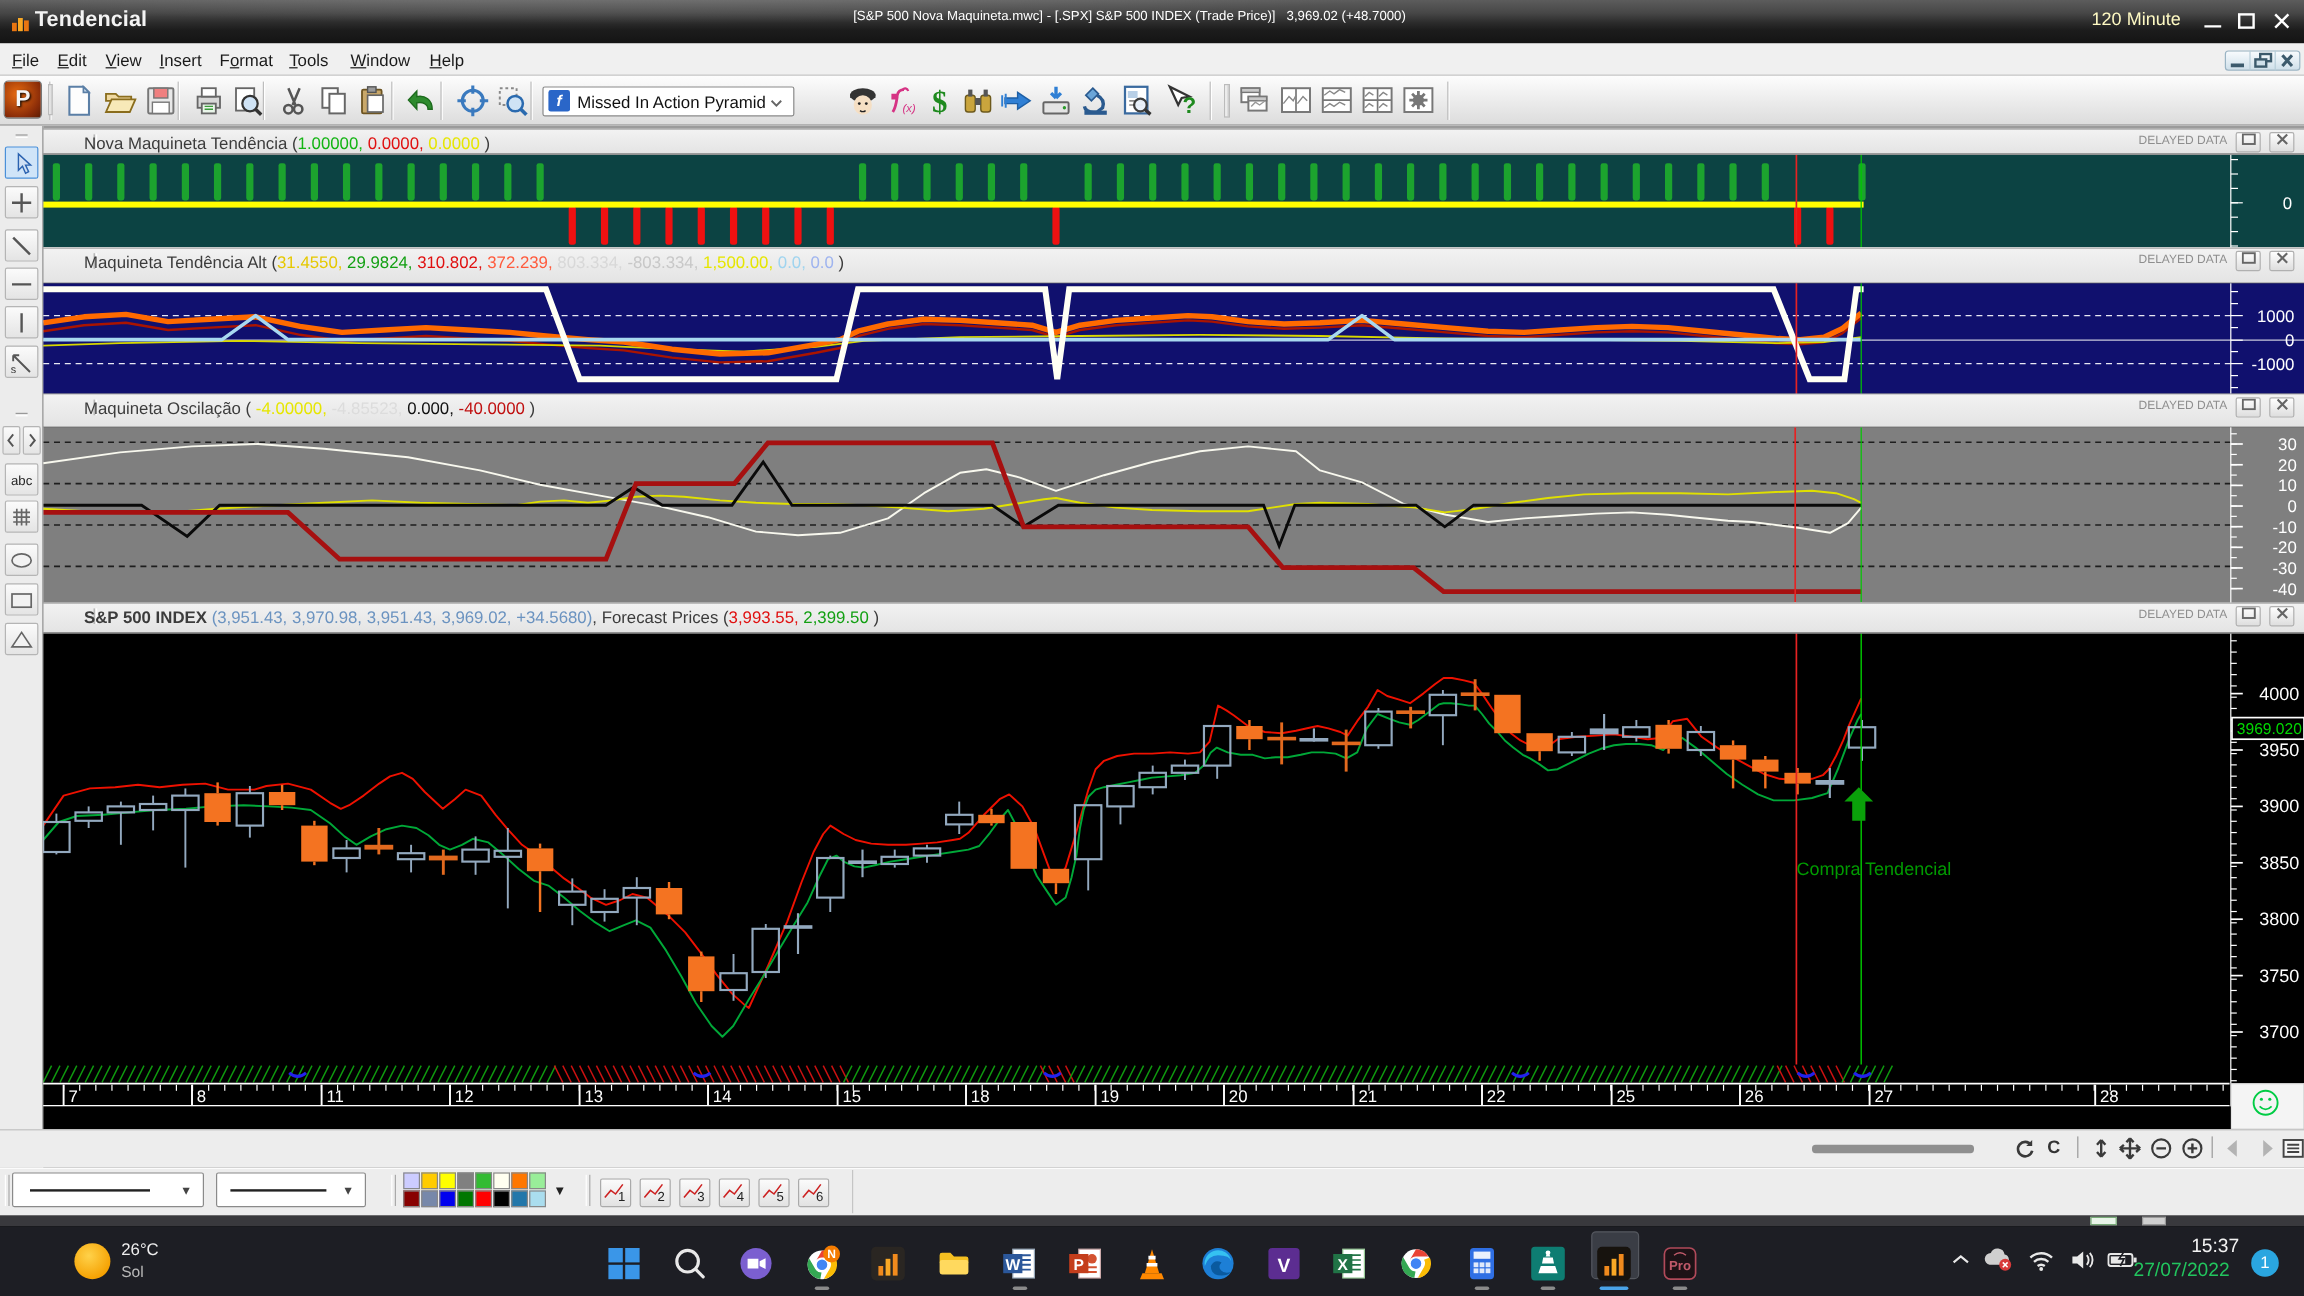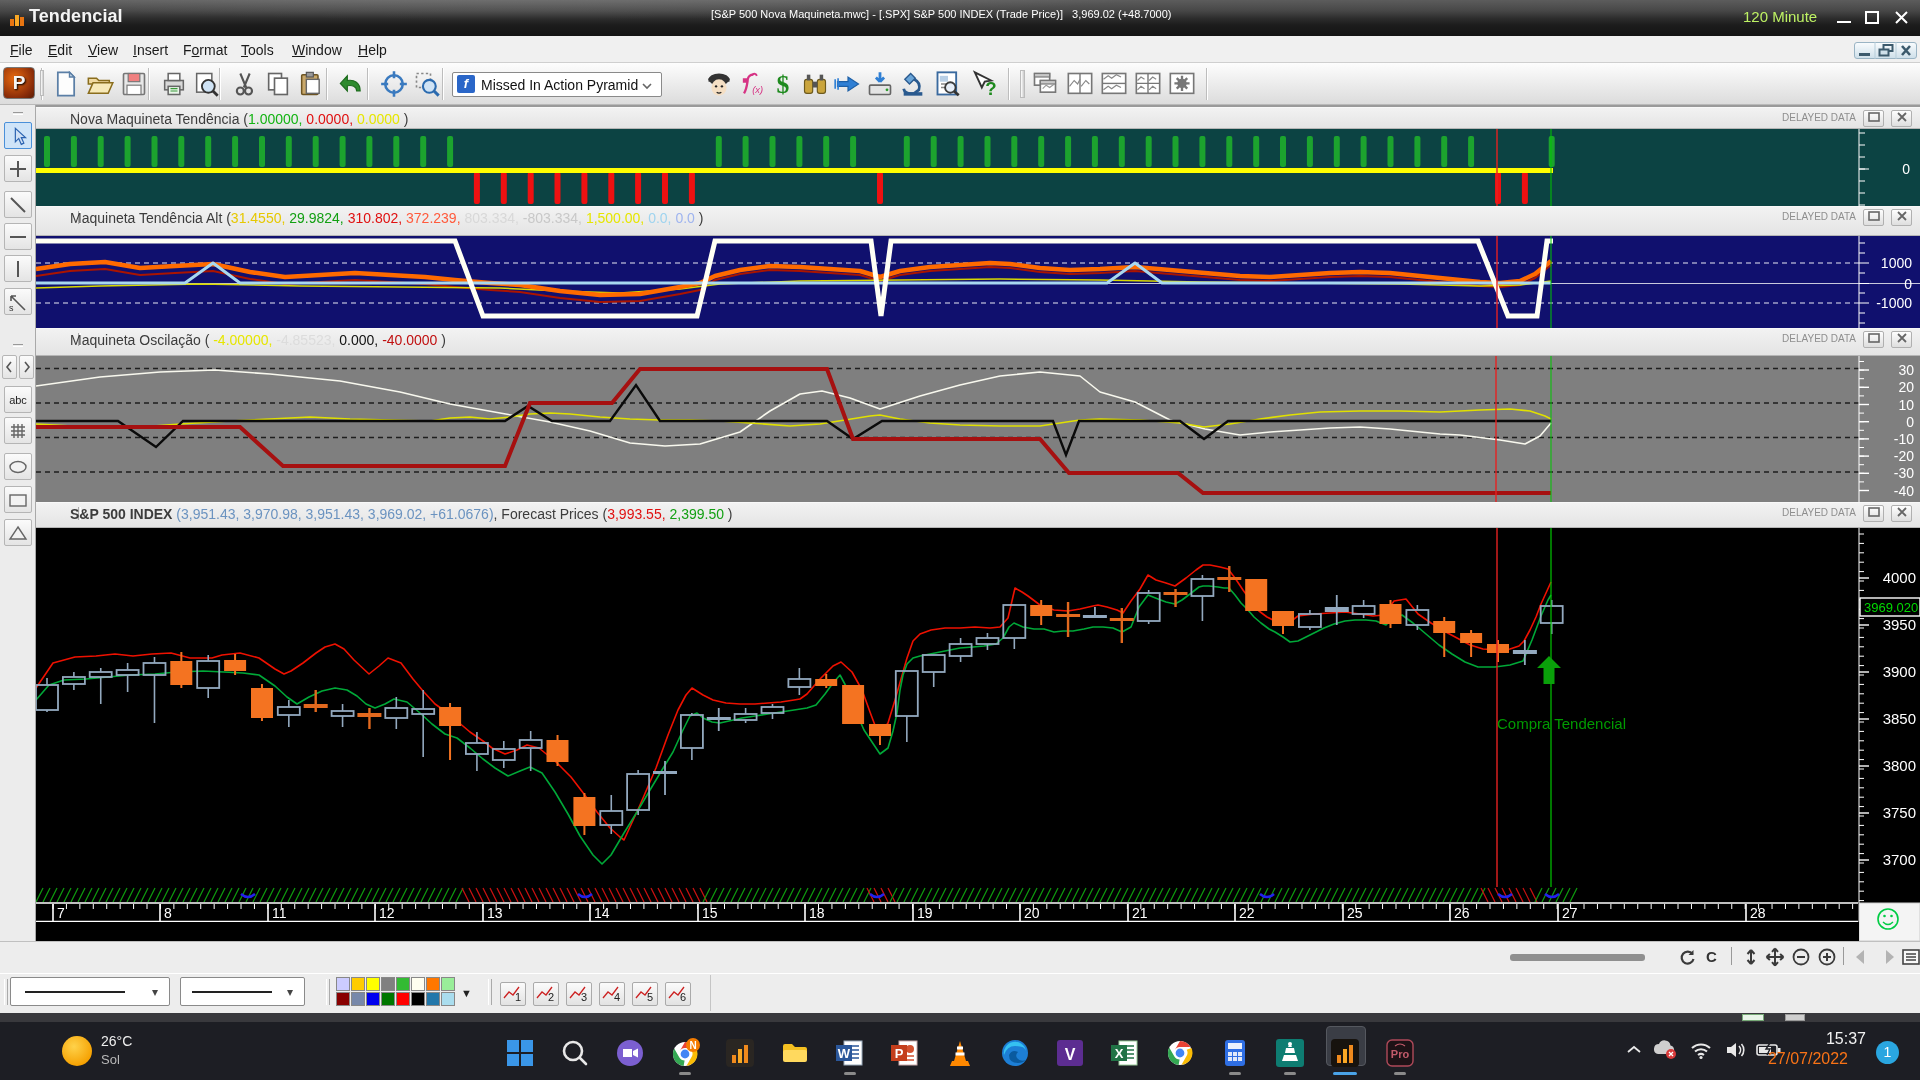--- a/index.html
+++ b/index.html
@@ -977,21 +977,21 @@
     <div class="dd" style="right:64px">DELAYED DATA</div>
     <div class="hbtn" style="right:36px"><svg width="12" height="10" viewBox="0 0 12 10">
         <rect x="1" y="1" width="10" height="8" fill="none" stroke="#666" stroke-width="1.6"></rect>
       </svg></div>
     <div class="hbtn" style="right:8px"><svg width="10" height="10" viewBox="0 0 10 10">
         <path d="M1,1 L9,9 M9,1 L1,9" stroke="#666" stroke-width="1.8"></path>
       </svg></div>
   </div>
 <div class="hdr" style="top:502px;height:26px">
     <div style="position:absolute;left:42px;top:4px;width:3px;height:13px;border-left:1px solid #aaa;border-right:1px solid #fff"></div>
-    <div class="t"><b>S&amp;P 500 INDEX</b> <span style="color:#6b93c0">(3,951.43, 3,970.98, 3,951.43, 3,969.02, +61.0676)</span>, Forecast Prices (<span style="color:#e01010">3,993.55,</span> <span style="color:#13a013">2,399.50</span> )</div>
+    <div class="t"><b>S&amp;P 500 INDEX</b> <span style="color:#6b93c0">(3,951.43, 3,970.98, 3,951.43, 3,969.02, +34.5680)</span>, Forecast Prices (<span style="color:#e01010">3,993.55,</span> <span style="color:#13a013">2,399.50</span> )</div>
     <div class="dd" style="right:64px">DELAYED DATA</div>
     <div class="hbtn" style="right:36px"><svg width="12" height="10" viewBox="0 0 12 10">
         <rect x="1" y="1" width="10" height="8" fill="none" stroke="#666" stroke-width="1.6"></rect>
       </svg></div>
     <div class="hbtn" style="right:8px"><svg width="10" height="10" viewBox="0 0 10 10">
         <path d="M1,1 L9,9 M9,1 L1,9" stroke="#666" stroke-width="1.8"></path>
       </svg></div>
   </div>
 <div class="abs leftcol"></div>
 <div class="tbtn" style="left:4px;top:122px;background:#cfe4f8;border:1px solid #4a90d9">
@@ -1273,32 +1273,32 @@
     <path d="M3,7 h4 l5,-4 v14 l-5,-4 h-4 z" fill="#e8e8e8"></path>
     <path d="M15,6 a6,6 0 0 1 0,8 M17.5,4 a9,9 0 0 1 0,12" stroke="#e8e8e8" stroke-width="1.6" fill="none"></path>
   </svg>
 <svg class="abs" style="left:1756px;top:1041px" width="26" height="18" viewBox="0 0 26 18">
     <rect x="1" y="4" width="20" height="10" rx="2" fill="none" stroke="#e8e8e8" stroke-width="1.6"></rect>
     <rect x="22" y="7" width="2.5" height="4" fill="#e8e8e8"></rect>
     <rect x="3" y="6" width="12" height="6" fill="#e8e8e8"></rect>
     <path d="M14,2 l-4,6 h4 l-3,6" stroke="#1d1e24" stroke-width="1.4" fill="none"></path>
   </svg>
 <div class="abs" style="right:54px;top:1030px;font-size:16px;color:#f2f2f2;">15:37</div>
-<div class="abs" style="right:72px;top:1050px;font-size:16px;color:#f97316;text-align:left">27/07/2022</div>
+<div class="abs" style="right:62px;top:1050px;font-size:16px;color:#22c55e;text-align:left">27/07/2022</div>
 <div class="abs" style="left:1876px;top:1041px;width:23px;height:23px;border-radius:50%;background:#2aa6e0;color:#fff;font-size:14px;text-align:center;line-height:23px">1</div>
 <div class="abs" style="left:1742px;top:1014px;width:22px;height:7px;background:#e8f4e8;border:1px solid #7a7;"></div>
 <div class="abs" style="left:1785px;top:1014px;width:20px;height:7px;background:#cfcfcf;border:1px solid #999"></div>
 <svg class="abs" style="left:8px;top:8px" width="20" height="20" viewBox="0 0 20 20">
     <rect x="2" y="11" width="4" height="7" fill="#e87511"></rect>
     <rect x="7" y="7" width="4" height="11" fill="#f9a825"></rect>
     <rect x="12" y="9" width="4" height="9" fill="#e87511"></rect>
   </svg>
 <div class="abs" style="left:29px;top:6px;font-size:18px;color:#f4f4f4;font-weight:bold;letter-spacing:.1px">Tendencial</div>
 <div class="abs" style="left:711px;top:8px;font-size:11px;color:#fff">[S&amp;P 500 Nova Maquineta.mwc] - [.SPX] S&amp;P 500 INDEX (Trade Price)]&nbsp;&nbsp;&nbsp;3,969.02 (+48.7000)</div>
-<div class="abs" style="left:1743px;top:8px;font-size:15px;color:#bef264">120 Minute</div>
+<div class="abs" style="left:1743px;top:8px;font-size:15px;color:#fef9c3">120 Minute</div>
 <svg class="abs" style="left:1833px;top:10px" width="84" height="16" viewBox="0 0 84 16">
     <path d="M4,12 h14" stroke="#fff" stroke-width="2"></path>
     <rect x="33" y="2" width="12" height="11" fill="none" stroke="#fff" stroke-width="2"></rect>
     <path d="M63,2 l11,11 M74,2 l-11,11" stroke="#fff" stroke-width="2"></path>
   </svg>
 <div class="abs" style="left:1854px;top:42px;width:63px;height:17px;background:linear-gradient(180deg,#f8fbfd,#cfe0ea);border:1px solid #9ab4c4;border-radius:3px"></div>
 <svg class="abs" style="left:1854px;top:42px" width="63" height="17" viewBox="0 0 63 17">
     <path d="M21,0 v17 M42,0 v17" stroke="#b7cdd9" stroke-width="1"></path>
     <path d="M5,12.5 h11" stroke="#3c5a6c" stroke-width="3"></path>
     <rect x="29.5" y="3" width="9" height="6" fill="none" stroke="#3c5a6c" stroke-width="2"></rect>

